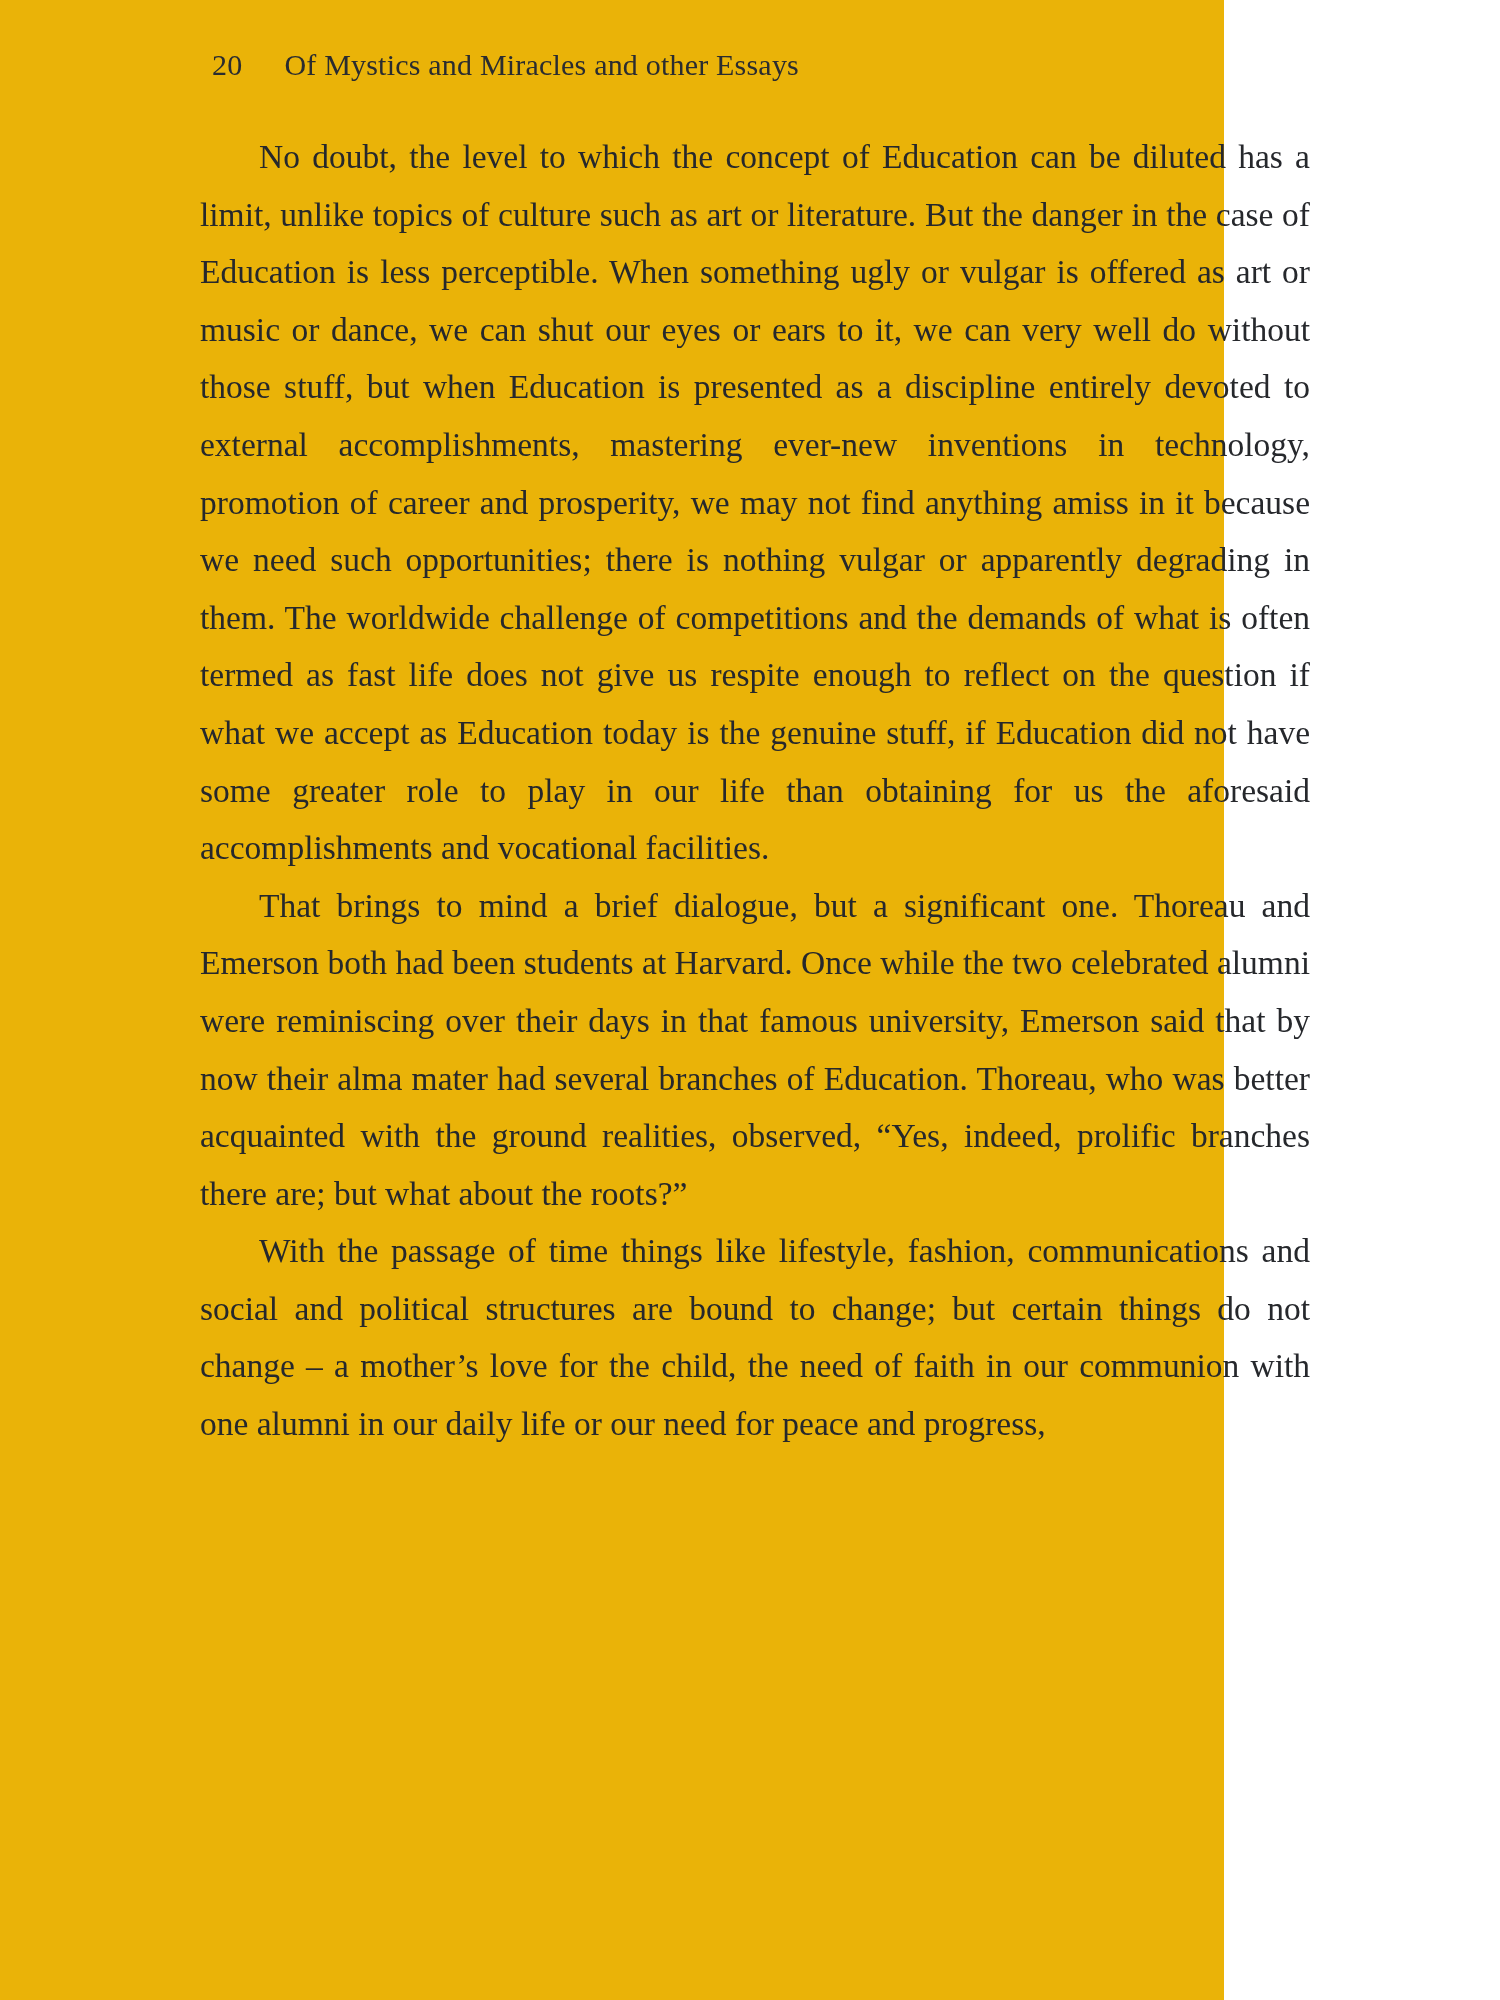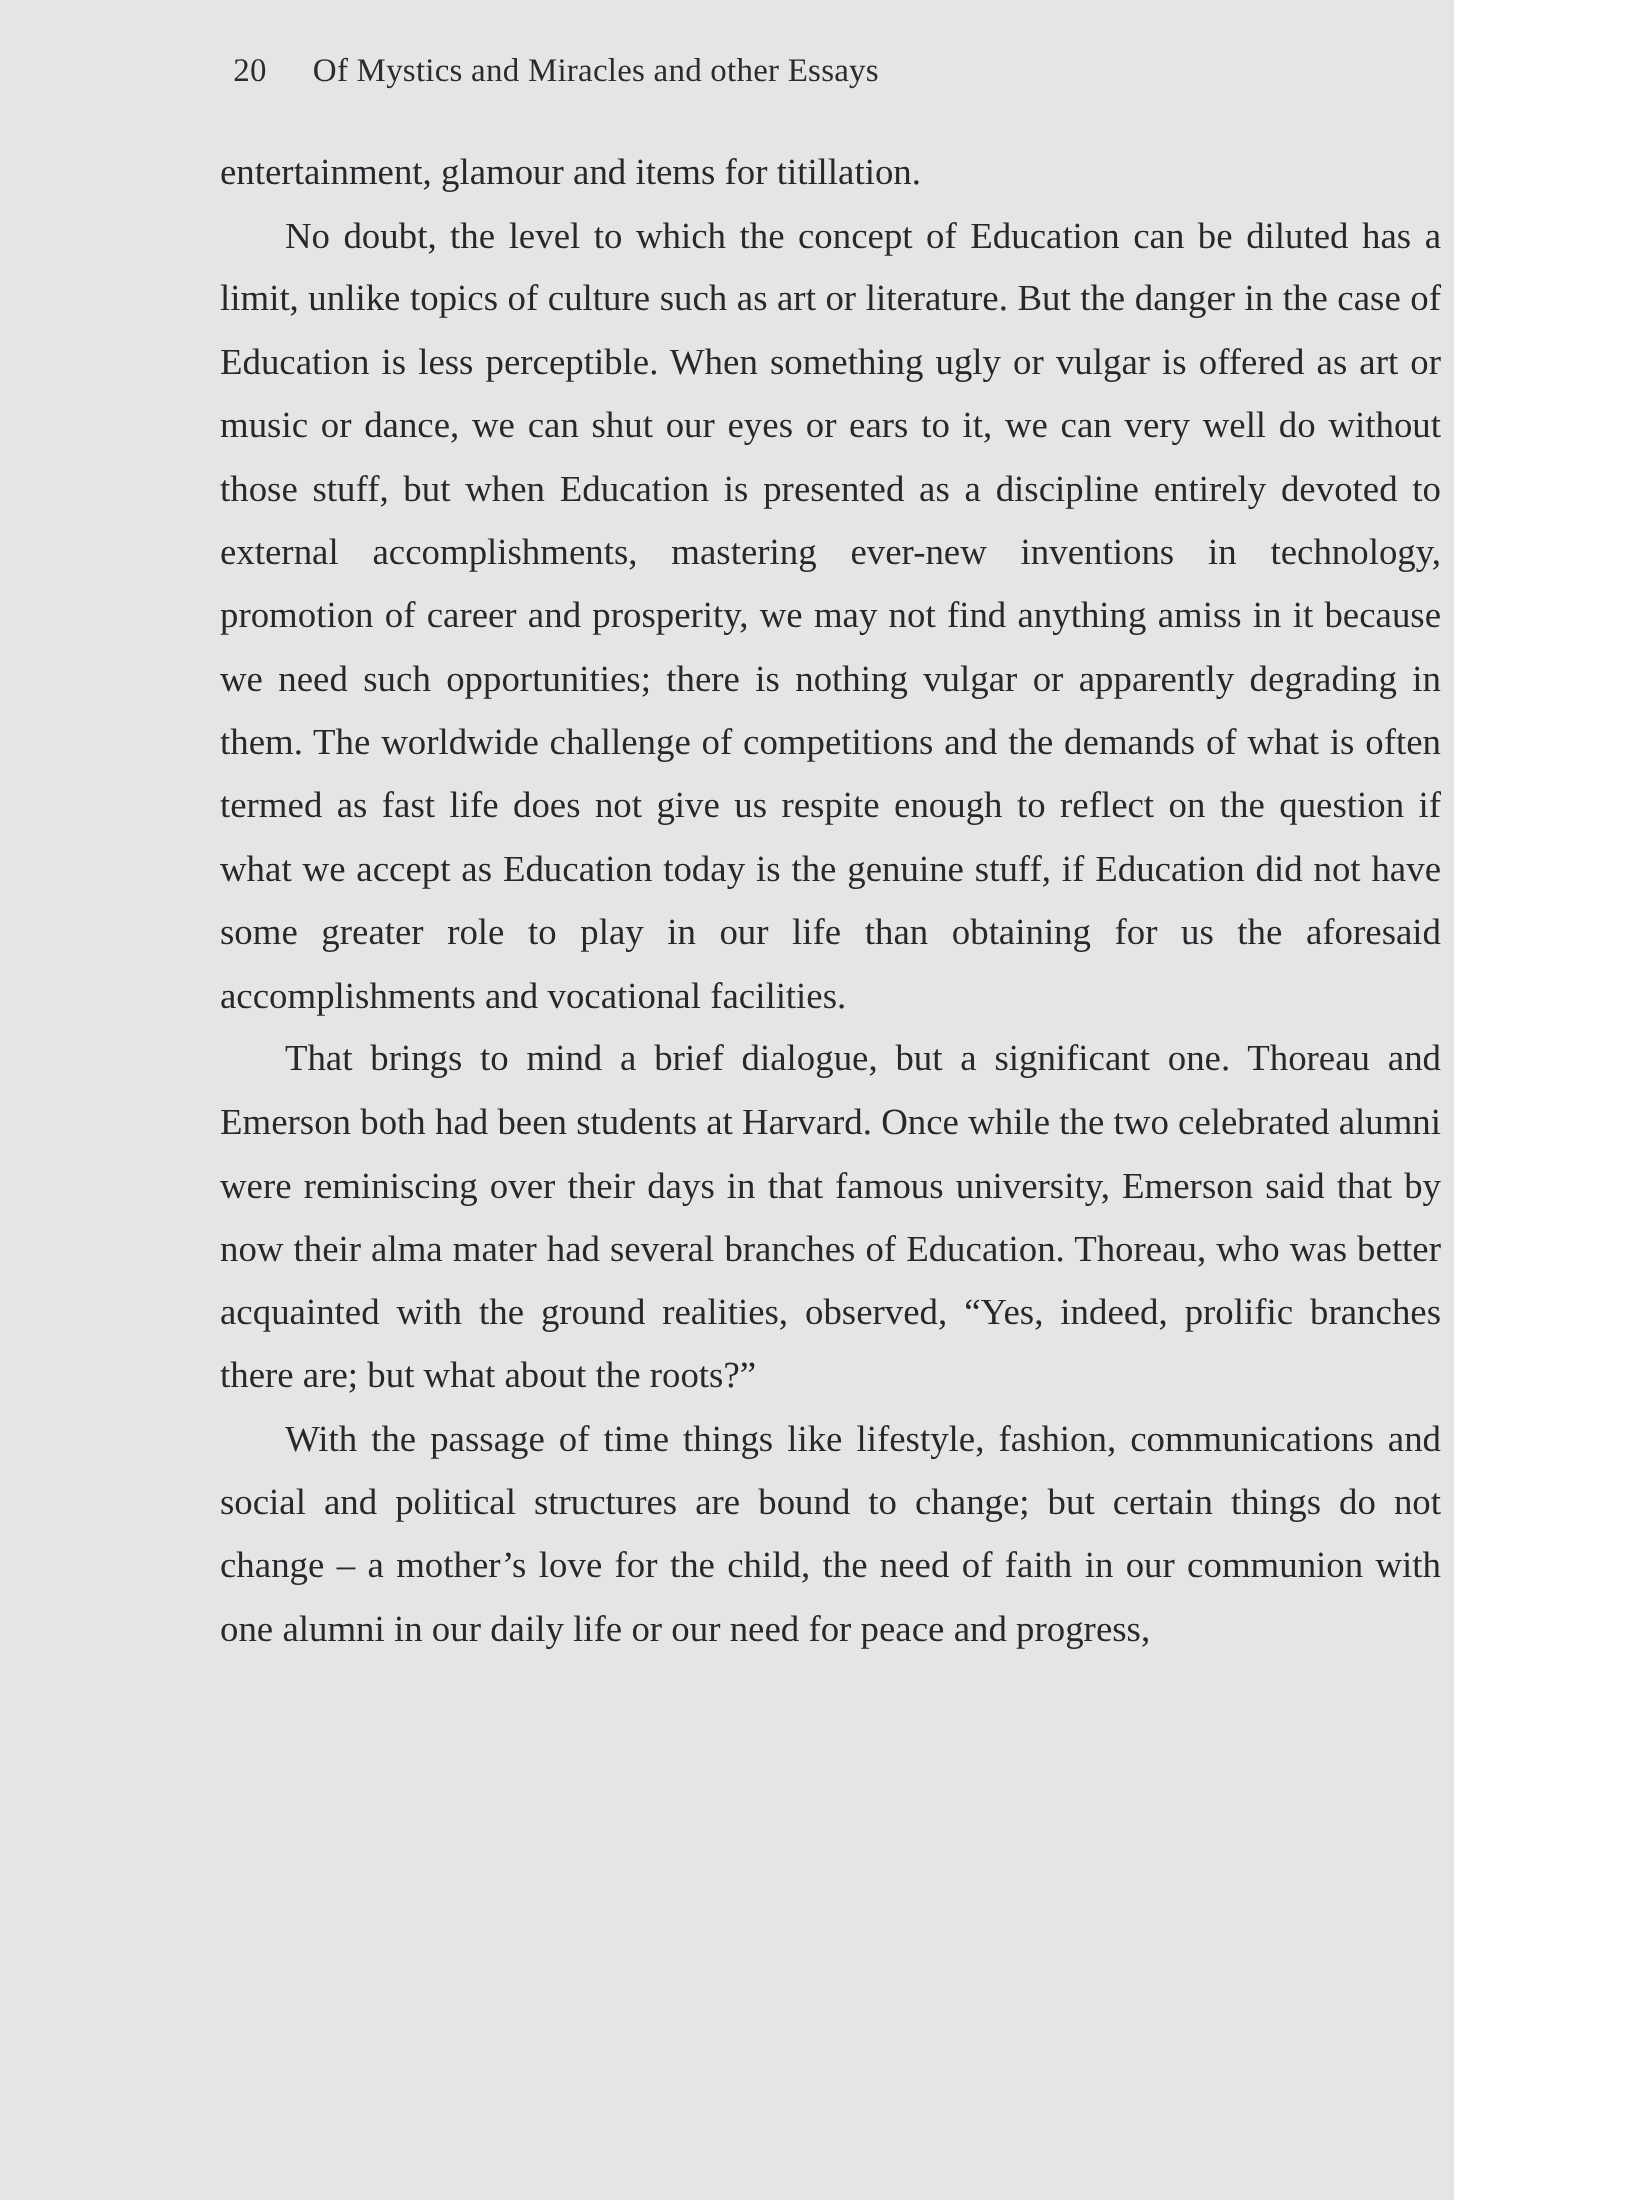--- a/index.html
+++ b/index.html
@@ -9,23 +9,23 @@
   }
   body {
     width: 1500px;
     height: 2000px;
     font-family: "Liberation Serif", serif;
     color: #26282c;
     overflow: hidden;
   }
   .page {
     position: relative;
-    width: 1322px;
+    width: 1224px;
     height: 2000px;
-    background: #e5e5e5;
+    background: #eab308;
     box-sizing: border-box;
   }
   .running-head {
     position: absolute;
     top: 48px;
     left: 212px;
     right: 212px;
     font-size: 30px;
     letter-spacing: 0.2px;
     color: #2a2c30;
@@ -62,19 +62,18 @@
 </head>
 <body>
 
 <div class="page">
 
   <div class="running-head">
     <span class="folio">20</span><span class="title">Of Mystics and Miracles and other Essays</span>
   </div>
 
   <div class="body-text">
-    <p>entertainment, glamour and items for titillation.</p>
     <p class="indent">No doubt, the level to which the concept of Education can be diluted has a limit, unlike topics of culture such as art or literature. But the danger in the case of Education is less perceptible. When something ugly or vulgar is offered as art or music or dance, we can shut our eyes or ears to it, we can very well do without those stuff, but when Education is presented as a discipline entirely devoted to external accomplishments, mastering ever-new inventions in technology, promotion of career and prosperity, we may not find anything amiss in it because we need such opportunities; there is nothing vulgar or apparently degrading in them. The worldwide challenge of competitions and the demands of what is often termed as fast life does not give us respite enough to reflect on the question if what we accept as Education today is the genuine stuff, if Education did not have some greater role to play in our life than obtaining for us the aforesaid accomplishments and vocational facilities.</p>
     <p class="indent">That brings to mind a brief dialogue, but a significant one. Thoreau and Emerson both had been students at Harvard. Once while the two celebrated alumni were reminiscing over their days in that famous university, Emerson said that by now their alma mater had several branches of Education. Thoreau, who was better acquainted with the ground realities, observed, “Yes, indeed, prolific branches there are; but what about the roots?”</p>
     <p class="indent">With the passage of time things like lifestyle, fashion, communications and social and political structures are bound to change; but certain things do not change – a mother’s love for the child, the need of faith in our communion with one alumni in our daily life or our need for peace and progress,</p>
   </div>
 
 </div>
 
 </body></html>

